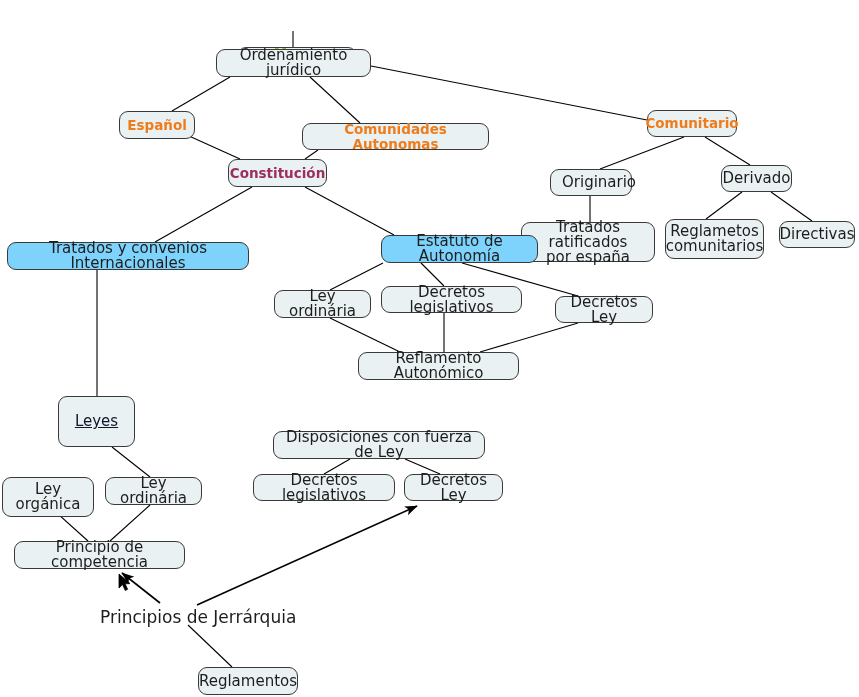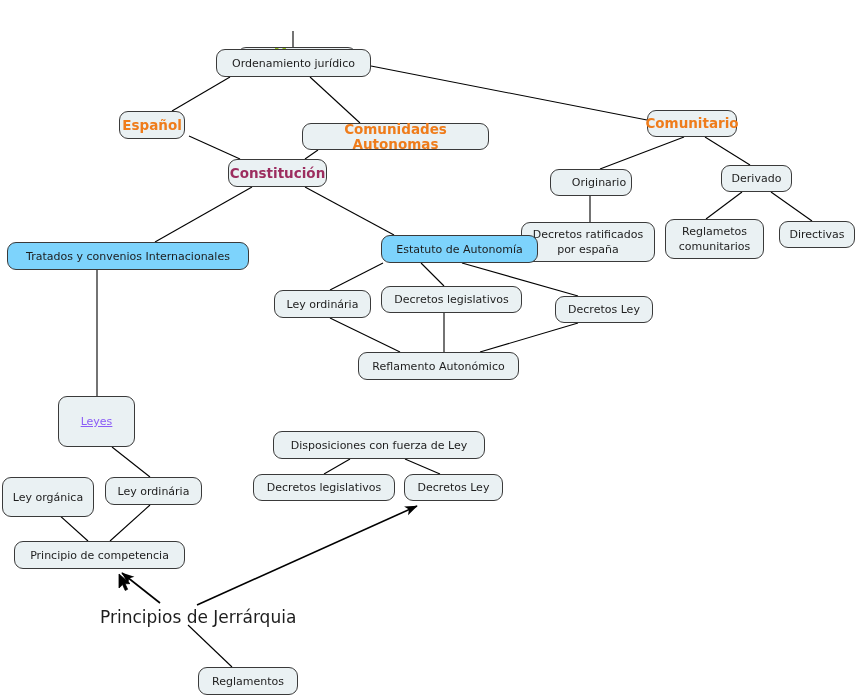--- a/index.html
+++ b/index.html
@@ -29,21 +29,21 @@
     position: absolute;
     box-sizing: border-box;
     background: #eaf1f3;
     border: 1px solid #3a3a3a;
     border-radius: 9px;
     display: flex;
     align-items: center;
     justify-content: center;
     text-align: center;
     color: #1d1d1d;
-    font-size: 11px;
+    font-size: 15px;
     line-height: 15px;
     padding: 2px 8px;
     white-space: pre-line;
   }
   .node.bold {
     font-weight: bold;
     font-size: 13.5px;
   }
   .free-label {
     position: absolute;
@@ -99,38 +99,38 @@
       <line x1="350" y1="459" x2="324" y2="474" stroke="#000000" stroke-width="1.1"></line>
       <line x1="405" y1="459" x2="440" y2="474" stroke="#000000" stroke-width="1.1"></line>
       <line x1="160" y1="603" x2="122" y2="573" stroke="#000000" stroke-width="1.6" marker-end="url(#arrowhead)"></line>
       <line x1="197" y1="605" x2="417" y2="506" stroke="#000000" stroke-width="1.6" marker-end="url(#arrowhead)"></line>
       <line x1="188" y1="625" x2="232" y2="667" stroke="#000000" stroke-width="1.1"></line>
     </svg>
 
   <div id="node-layer">
       <div class="node bold" style="left: 237px; top: 3px; width: 120px; height: 28px; color: rgb(147, 192, 31); background: rgb(234, 241, 243); border-color: rgb(58, 58, 58); margin-top: 44px;">Marco general</div>
       <div class="node" style="left: 216px; top: 49px; width: 155px; height: 28px; color: rgb(29, 29, 29); background: rgb(234, 241, 243); border-color: rgb(58, 58, 58);">Ordenamiento jurídico</div>
-      <div class="node bold" style="left: 119px; top: 111px; width: 66px; height: 28px; color: rgb(239, 124, 27); background: rgb(234, 241, 243); border-color: rgb(58, 58, 58);">Español</div>
+      <div class="node bold" style="left: 119px; top: 111px; width: 76px; height: 28px; color: rgb(239, 124, 27); background: rgb(234, 241, 243); border-color: rgb(58, 58, 58);">Español</div>
       <div class="node bold" style="left: 302px; top: 123px; width: 187px; height: 27px; color: rgb(239, 124, 27); background: rgb(234, 241, 243); border-color: rgb(58, 58, 58);">Comunidades Autonomas</div>
       <div class="node bold" style="left: 647px; top: 110px; width: 90px; height: 27px; color: rgb(239, 124, 27); background: rgb(234, 241, 243); border-color: rgb(58, 58, 58);">Comunitario</div>
       <div class="node bold" style="left: 228px; top: 159px; width: 99px; height: 28px; color: rgb(156, 45, 95); background: rgb(234, 241, 243); border-color: rgb(58, 58, 58);">Constitución</div>
       <div class="node" style="left: 550px; top: 169px; width: 82px; height: 27px; color: rgb(29, 29, 29); background: rgb(234, 241, 243); border-color: rgb(58, 58, 58); padding-left: 24px;">Originario</div>
       <div class="node" style="left: 721px; top: 165px; width: 71px; height: 27px; color: rgb(29, 29, 29); background: rgb(234, 241, 243); border-color: rgb(58, 58, 58);">Derivado</div>
-      <div class="node" style="left: 521px; top: 222px; width: 134px; height: 40px; color: rgb(29, 29, 29); background: rgb(234, 241, 243); border-color: rgb(58, 58, 58);">Decretos ratificados
+      <div class="node" style="left: 521px; top: 222px; width: 134px; height: 40px; color: rgb(29, 29, 29); background: rgb(234, 241, 243); border-color: rgb(58, 58, 58);">Tratados ratificados
 por españa</div>
       <div class="node" style="left: 665px; top: 219px; width: 99px; height: 40px; color: rgb(29, 29, 29); background: rgb(234, 241, 243); border-color: rgb(58, 58, 58);">Reglametos
 comunitarios</div>
       <div class="node" style="left: 779px; top: 221px; width: 76px; height: 27px; color: rgb(29, 29, 29); background: rgb(234, 241, 243); border-color: rgb(58, 58, 58);">Directivas</div>
       <div class="node" style="left: 7px; top: 242px; width: 242px; height: 28px; color: rgb(29, 29, 29); background: #7dd3fc; border-color: rgb(58, 58, 58);">Tratados y convenios Internacionales</div>
       <div class="node" style="left: 345px; top: 235px; width: 157px; height: 28px; color: rgb(29, 29, 29); background: #7dd3fc; border-color: rgb(58, 58, 58); margin-left: 36px;">Estatuto de Autonomía</div>
       <div class="node" style="left: 274px; top: 290px; width: 97px; height: 28px; color: rgb(29, 29, 29); background: rgb(234, 241, 243); border-color: rgb(58, 58, 58);">Ley ordinária</div>
       <div class="node" style="left: 381px; top: 286px; width: 141px; height: 27px; color: rgb(29, 29, 29); background: rgb(234, 241, 243); border-color: rgb(58, 58, 58);">Decretos legislativos</div>
       <div class="node" style="left: 555px; top: 296px; width: 98px; height: 27px; color: rgb(29, 29, 29); background: rgb(234, 241, 243); border-color: rgb(58, 58, 58);">Decretos Ley</div>
       <div class="node" style="left: 358px; top: 352px; width: 161px; height: 28px; color: rgb(29, 29, 29); background: rgb(234, 241, 243); border-color: rgb(58, 58, 58);">Reflamento Autonómico</div>
-      <div class="node" style="left: 58px; top: 396px; width: 77px; height: 51px; color: #8b5cf6; background: rgb(234, 241, 243); border-color: rgb(58, 58, 58); text-decoration: underline;">Leyes</div>
+      <div class="node" style="left: 58px; top: 396px; width: 77px; height: 51px; color: #0f172a; background: rgb(234, 241, 243); border-color: rgb(58, 58, 58); text-decoration: underline;">Leyes</div>
       <div class="node" style="left: 273px; top: 431px; width: 212px; height: 28px; color: rgb(29, 29, 29); background: rgb(234, 241, 243); border-color: rgb(58, 58, 58);">Disposiciones con fuerza de Ley</div>
       <div class="node" style="left: 2px; top: 477px; width: 92px; height: 40px; color: rgb(29, 29, 29); background: rgb(234, 241, 243); border-color: rgb(58, 58, 58);">Ley orgánica</div>
       <div class="node" style="left: 105px; top: 477px; width: 97px; height: 28px; color: rgb(29, 29, 29); background: rgb(234, 241, 243); border-color: rgb(58, 58, 58);">Ley ordinária</div>
       <div class="node" style="left: 253px; top: 474px; width: 142px; height: 27px; color: rgb(29, 29, 29); background: rgb(234, 241, 243); border-color: rgb(58, 58, 58);">Decretos legislativos</div>
       <div class="node" style="left: 404px; top: 474px; width: 99px; height: 27px; color: rgb(29, 29, 29); background: rgb(234, 241, 243); border-color: rgb(58, 58, 58);">Decretos Ley</div>
       <div class="node" style="left: 14px; top: 541px; width: 171px; height: 28px; color: rgb(29, 29, 29); background: rgb(234, 241, 243); border-color: rgb(58, 58, 58);">Principio de competencia</div>
       <div class="node" style="left: 198px; top: 667px; width: 100px; height: 28px; color: rgb(29, 29, 29); background: rgb(234, 241, 243); border-color: rgb(58, 58, 58);">Reglamentos</div>
       <div class="free-label" style="left: 100px; top: 610px;">Principios de Jerrárquia</div>
     </div>
 

